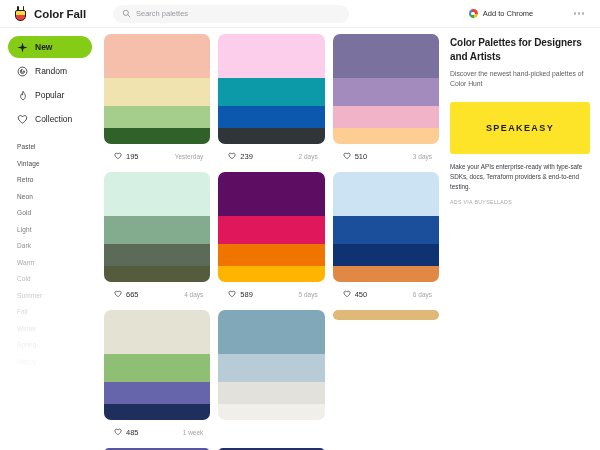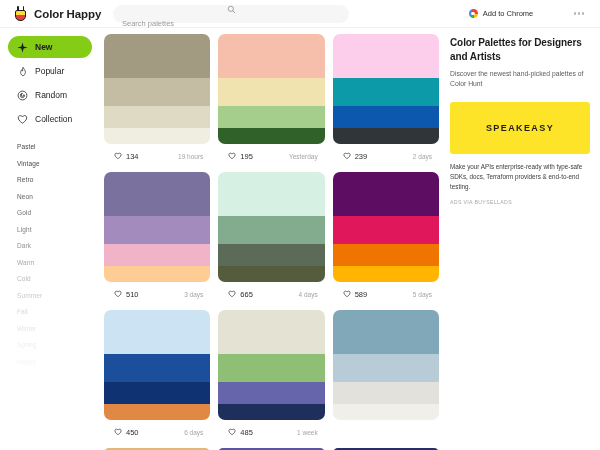--- a/index.html
+++ b/index.html
@@ -30,21 +30,20 @@
   .logo-glyph .ear.l { left: 4px; }
   .logo-glyph .ear.r { left: 9.5px; }
   .brand-name { font-size: 11.5px; font-weight: 700; letter-spacing: -0.1px; color: #1d1d1d; }
 
   .search {
     margin-left: 10px;
     width: 236px; height: 18px;
     background: #f6f6f7; border-radius: 9px;
     display: flex; align-items: center; gap: 5px;
     padding: 0 9px;
-    flex-direction: column;
   }
   .search svg { flex: 0 0 auto; }
   .search-input {
     border: none; outline: none; background: transparent;
     font-family: "Liberation Sans", sans-serif;
     font-size: 7.5px; color: #8a8a8f; width: 100%;
   }
   .search-input::placeholder { color: #9a9aa0; }
 
   .header-right { margin-left: auto; display: flex; align-items: center; gap: 30px; padding-right: 6px; }
@@ -132,21 +131,21 @@
 
 <div class="app">
 
   <div class="header">
     <div class="brand">
       <span class="logo-glyph">
         <span class="ear l"></span>
           <span class="ear r"></span>
           <span class="cup"></span>
       </span>
-      <span class="brand-name">Color Happy</span>
+      <span class="brand-name">Color Fall</span>
     </div>
 
     <div class="search">
       <svg width="9" height="9" viewBox="0 0 16 16">
         <circle cx="6.8" cy="6.8" r="4.6" fill="none" stroke="#9a9aa0" stroke-width="1.7"></circle>
         <line x1="10.4" y1="10.4" x2="14" y2="14" stroke="#9a9aa0" stroke-width="1.7" stroke-linecap="round"></line>
       </svg>
       <input class="search-input" type="text" placeholder="Search palettes" style="">
     </div>
 
@@ -169,34 +168,34 @@
       <div class="nav-item active">
         <span class="nav-ico">
           <svg width="11" height="11" viewBox="0 0 16 16">
               <path d="M8 0.6 L9.6 6.4 L15.4 8 L9.6 9.6 L8 15.4 L6.4 9.6 L0.6 8 L6.4 6.4 Z" fill="#1d1d1d"></path>
             </svg>
         </span>
         <span>New</span>
       </div>
       <div class="nav-item">
         <span class="nav-ico">
-          <svg width="10" height="11" viewBox="0 0 16 16">
-              <path d="M8 1.2 C9 4 11.8 5 11.8 9.2 C11.8 12.2 10 14.6 8 14.6 C6 14.6 4.2 12.2 4.2 9.2 C4.2 7.2 5.2 6.2 6 5 C6.3 6.4 7 7 7.6 7.2 C7.2 5.4 7.2 3 8 1.2 Z" fill="none" stroke="#2c2c2c" stroke-width="1.2" stroke-linejoin="round"></path>
-            </svg>
-        </span>
-        <span>Popular</span>
-      </div>
-      <div class="nav-item">
-        <span class="nav-ico">
           <svg width="11" height="11" viewBox="0 0 16 16">
             <circle cx="8" cy="8" r="6.4" fill="none" stroke="#2c2c2c" stroke-width="1.2"></circle>
             <path d="M11 8 A3 3 0 1 1 8 5 A2 2 0 1 0 10 7" fill="none" stroke="#2c2c2c" stroke-width="1.2" stroke-linecap="round"></path>
           </svg>
         </span>
         <span>Random</span>
+      </div>
+      <div class="nav-item">
+        <span class="nav-ico">
+          <svg width="10" height="11" viewBox="0 0 16 16">
+              <path d="M8 1.2 C9 4 11.8 5 11.8 9.2 C11.8 12.2 10 14.6 8 14.6 C6 14.6 4.2 12.2 4.2 9.2 C4.2 7.2 5.2 6.2 6 5 C6.3 6.4 7 7 7.6 7.2 C7.2 5.4 7.2 3 8 1.2 Z" fill="none" stroke="#2c2c2c" stroke-width="1.2" stroke-linejoin="round"></path>
+            </svg>
+        </span>
+        <span>Popular</span>
       </div>
       <div class="nav-item">
         <span class="nav-ico">
           <svg width="11" height="11" viewBox="0 0 16 16">
               <path d="M8 13.4 C8 13.4 1.8 9.6 1.8 5.6 C1.8 3.6 3.3 2.3 5 2.3 C6.3 2.3 7.4 3.1 8 4.2 C8.6 3.1 9.7 2.3 11 2.3 C12.7 2.3 14.2 3.6 14.2 5.6 C14.2 9.6 8 13.4 8 13.4 Z" fill="none" stroke="#2c2c2c" stroke-width="1.2" stroke-linejoin="round"></path>
             </svg>
         </span>
         <span>Collection</span>
       </div>
 
@@ -215,37 +214,20 @@
           <div class="tag" style="opacity: 0.15;">Winter</div>
           <div class="tag" style="opacity: 0.1;">Spring</div>
           <div class="tag" style="opacity: 0.06;">Happy</div>
         </div>
     </div>
 
     <div class="grid-wrap">
       <div class="grid" id="palette-grid">
           <div class="card">
             <div class="swatches">
-              <span style="background: rgb(163, 155, 129); height: 40%;"></span>
-              <span style="background: rgb(196, 189, 164); height: 25%;"></span>
-              <span style="background: rgb(223, 218, 195); height: 20%;"></span>
-              <span style="background: rgb(240, 238, 225); height: 15%;"></span>
-            </div>
-            <div class="meta">
-              <div class="likes">
-                <svg width="8" height="8" viewBox="0 0 16 16">
-                  <path d="M8 13.4 C8 13.4 1.8 9.6 1.8 5.6 C1.8 3.6 3.3 2.3 5 2.3 C6.3 2.3 7.4 3.1 8 4.2 C8.6 3.1 9.7 2.3 11 2.3 C12.7 2.3 14.2 3.6 14.2 5.6 C14.2 9.6 8 13.4 8 13.4 Z" fill="none" stroke="#3a3a40" stroke-width="1.5" stroke-linejoin="round"></path>
-                </svg>
-                <span>134</span>
-              </div>
-              <div class="time">19 hours</div>
-            </div>
-          </div>
-          <div class="card">
-            <div class="swatches">
               <span style="background: rgb(245, 191, 171); height: 40%;"></span>
               <span style="background: rgb(241, 227, 176); height: 25%;"></span>
               <span style="background: rgb(165, 205, 139); height: 20%;"></span>
               <span style="background: rgb(47, 97, 41); height: 15%;"></span>
             </div>
             <div class="meta">
               <div class="likes">
                 <svg width="8" height="8" viewBox="0 0 16 16">
                   <path d="M8 13.4 C8 13.4 1.8 9.6 1.8 5.6 C1.8 3.6 3.3 2.3 5 2.3 C6.3 2.3 7.4 3.1 8 4.2 C8.6 3.1 9.7 2.3 11 2.3 C12.7 2.3 14.2 3.6 14.2 5.6 C14.2 9.6 8 13.4 8 13.4 Z" fill="none" stroke="#3a3a40" stroke-width="1.5" stroke-linejoin="round"></path>
                 </svg>

